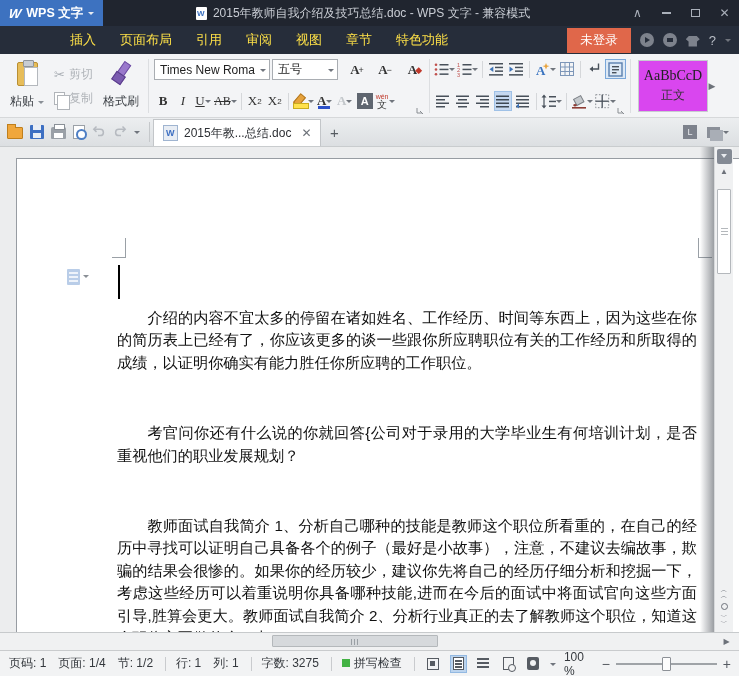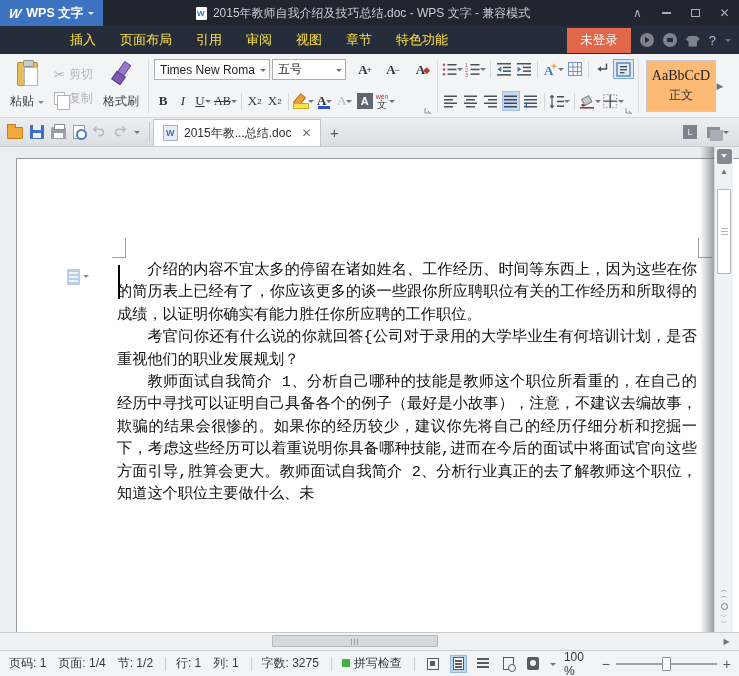--- a/index.html
+++ b/index.html
@@ -77,21 +77,21 @@
   .phon .zi { font-size:10px; color:#333; }
   
   .g-para { display:flex; flex-direction:column; justify-content:space-between; padding:2px 1px 4px; }
   .pb { display:inline-flex; align-items:center; justify-content:center; min-width:18px; height:20px; position:relative; }
   .pb.sel { background:#c6d9f1; border:1px solid #9fc1e7; }
   .pb.frame { background:#dde9f6; border:1px solid #7aa7d9; padding:0 2px; }
   .launch { position:absolute; width:8px; height:8px; right:2px; bottom:0; }
   .launch svg { display:block; }
   
   .g-style { display:flex; align-items:center; padding:2px 0 2px 4px; }
-  .style-card { width:70px; height:52px; background:#fdba74; border:1px solid #c7cbd0; display:flex; flex-direction:column; align-items:center; justify-content:center; gap:3px; }
+  .style-card { width:70px; height:52px; background:#d946ef; border:1px solid #c7cbd0; display:flex; flex-direction:column; align-items:center; justify-content:center; gap:3px; }
   .style-card .prev { font-family:"Liberation Serif","DejaVu Serif",serif; font-size:14px; color:#222; white-space:nowrap; }
   .style-card .nm { font-size:12px; color:#333; }
   .style-more { width:8px; height:52px; display:flex; align-items:center; justify-content:center; color:#6d727a; font-size:9px; }
 
   
   .tabbar { position:absolute; top:118px; left:0; width:739px; height:29px; background:linear-gradient(#eceef0,#dcdfe2); border-bottom:1px solid #c9ccce; display:flex; align-items:stretch; }
   .qat { display:flex; align-items:center; gap:7px; padding:0 6px 0 7px; }
   .folder-ic { width:16px; height:12px; background:#f0a73c; border:1px solid #bf7f1d; border-radius:1px; position:relative; margin-top:2px; }
   .folder-ic::before { content:""; position:absolute; left:-1px; top:-4px; width:7px; height:3px; background:#f0a73c; border:1px solid #bf7f1d; border-bottom:none; }
   .save-ic { width:14px; height:14px; background:#3d6fc2; border-radius:1px; position:relative; }
@@ -119,21 +119,21 @@
   .right-shade { position:absolute; left:700px; top:0; bottom:0; width:14px; background:linear-gradient(to right, rgba(72,78,86,0), rgba(72,78,86,0.55)); pointer-events:none; }
   .corner { position:absolute; width:14px; height:20px; }
   .c-tl { left:95px; top:79px; border-right:1px solid #9aa0a6; border-bottom:1px solid #9aa0a6; }
   .c-tr { left:681px; top:79px; border-left:1px solid #9aa0a6; border-bottom:1px solid #9aa0a6; }
   .docopt { position:absolute; left:50px; top:110px; display:flex; align-items:flex-start; gap:3px; }
   .docopt .ic { width:13px; height:16px; background:#b9cde8; border-radius:1px; position:relative; }
   .docopt .ic::before { content:""; position:absolute; left:2px; top:3px; width:9px; height:2px; background:#eef3fa; box-shadow:0 4px 0 #eef3fa, 0 8px 0 #eef3fa; }
   .caret-bar { position:absolute; left:101px; top:106px; width:2px; height:34px; background:#000; }
   .content { position:absolute; left:100px; top:100px; width:580px; color:#111; }
   .content h1 { font-size:22px; font-weight:bold; text-align:center; font-family:"Liberation Serif","DejaVu Serif",serif; letter-spacing:1px; line-height:34px; margin-bottom:34px; white-space:nowrap; }
-  .content p { font-family:Liberation Mono, monospace; font-size:15.2px; line-height:22.4px; text-align:justify; text-indent:2em; }
+  .content p { font-family:Liberation Sans, sans-serif; font-size:15.2px; line-height:22.4px; text-align:justify; text-indent:2em;margin-top:48px; }
 
   
   .vscroll { position:absolute; left:714px; top:0; width:19px; height:485px; background:#f0f1f2; border-left:1px solid #d8dadc; display:flex; flex-direction:column; align-items:center; }
   .ruler-btn { width:15px; height:15px; margin:2px 0 3px; background:#848a94; border-radius:2px; position:relative; }
   .ruler-btn::after { content:""; position:absolute; left:4px; bottom:3px; border:3.5px solid transparent; border-top:4px solid #e8eaee; }
   .sarrow { font-size:8px; color:#6d727a; line-height:10px; }
   .vtrack { flex:1; width:100%; position:relative; }
   .vthumb { position:absolute; left:2px; top:12px; width:14px; height:85px; background:#fff; border:1px solid #b4b8bc; border-radius:1px; }
   .vthumb::after { content:""; position:absolute; left:3px; top:38px; width:7px; height:1px; background:#b4b8bc; box-shadow:0 3px 0 #b4b8bc, 0 6px 0 #b4b8bc; }
   .navbtns { display:flex; flex-direction:column; align-items:center; gap:4px; padding:4px 0 6px; }
@@ -242,21 +242,21 @@
     </div>
 
     <div class="gsep"></div>
 
     <div class="g-font" style="position:relative;">
       <div class="frow">
         <div class="combo" style="width:116px">
           <span>Times New Roma</span>
             <span class="cv dark"></span>
         </div>
-        <div class="combo" style="width:74px">
+        <div class="combo" style="width:66px">
           <span>五号</span>
             <span class="cv dark"></span>
         </div>
         <span class="fb a-plus" style="margin-left:8px">
             <span class="serif">A</span>
             <sup>+</sup>
           </span>
         <span class="fb a-minus" style="margin-left:8px">
             <span class="serif">A</span>
             <sup>−</sup>

